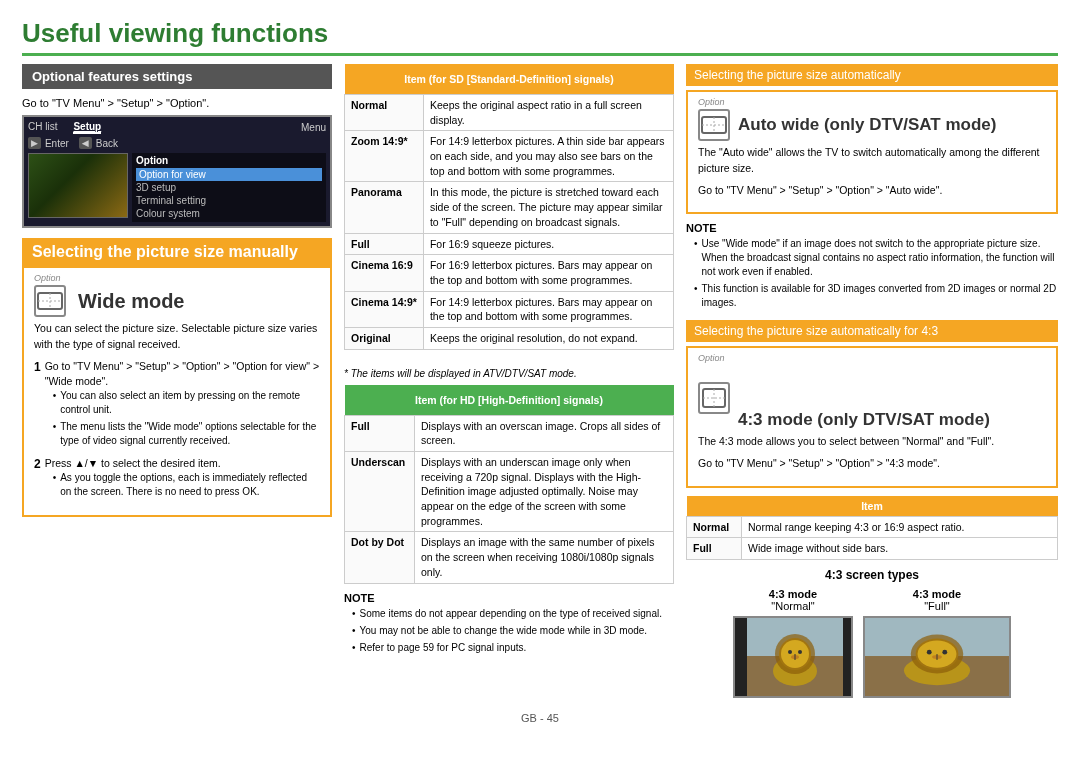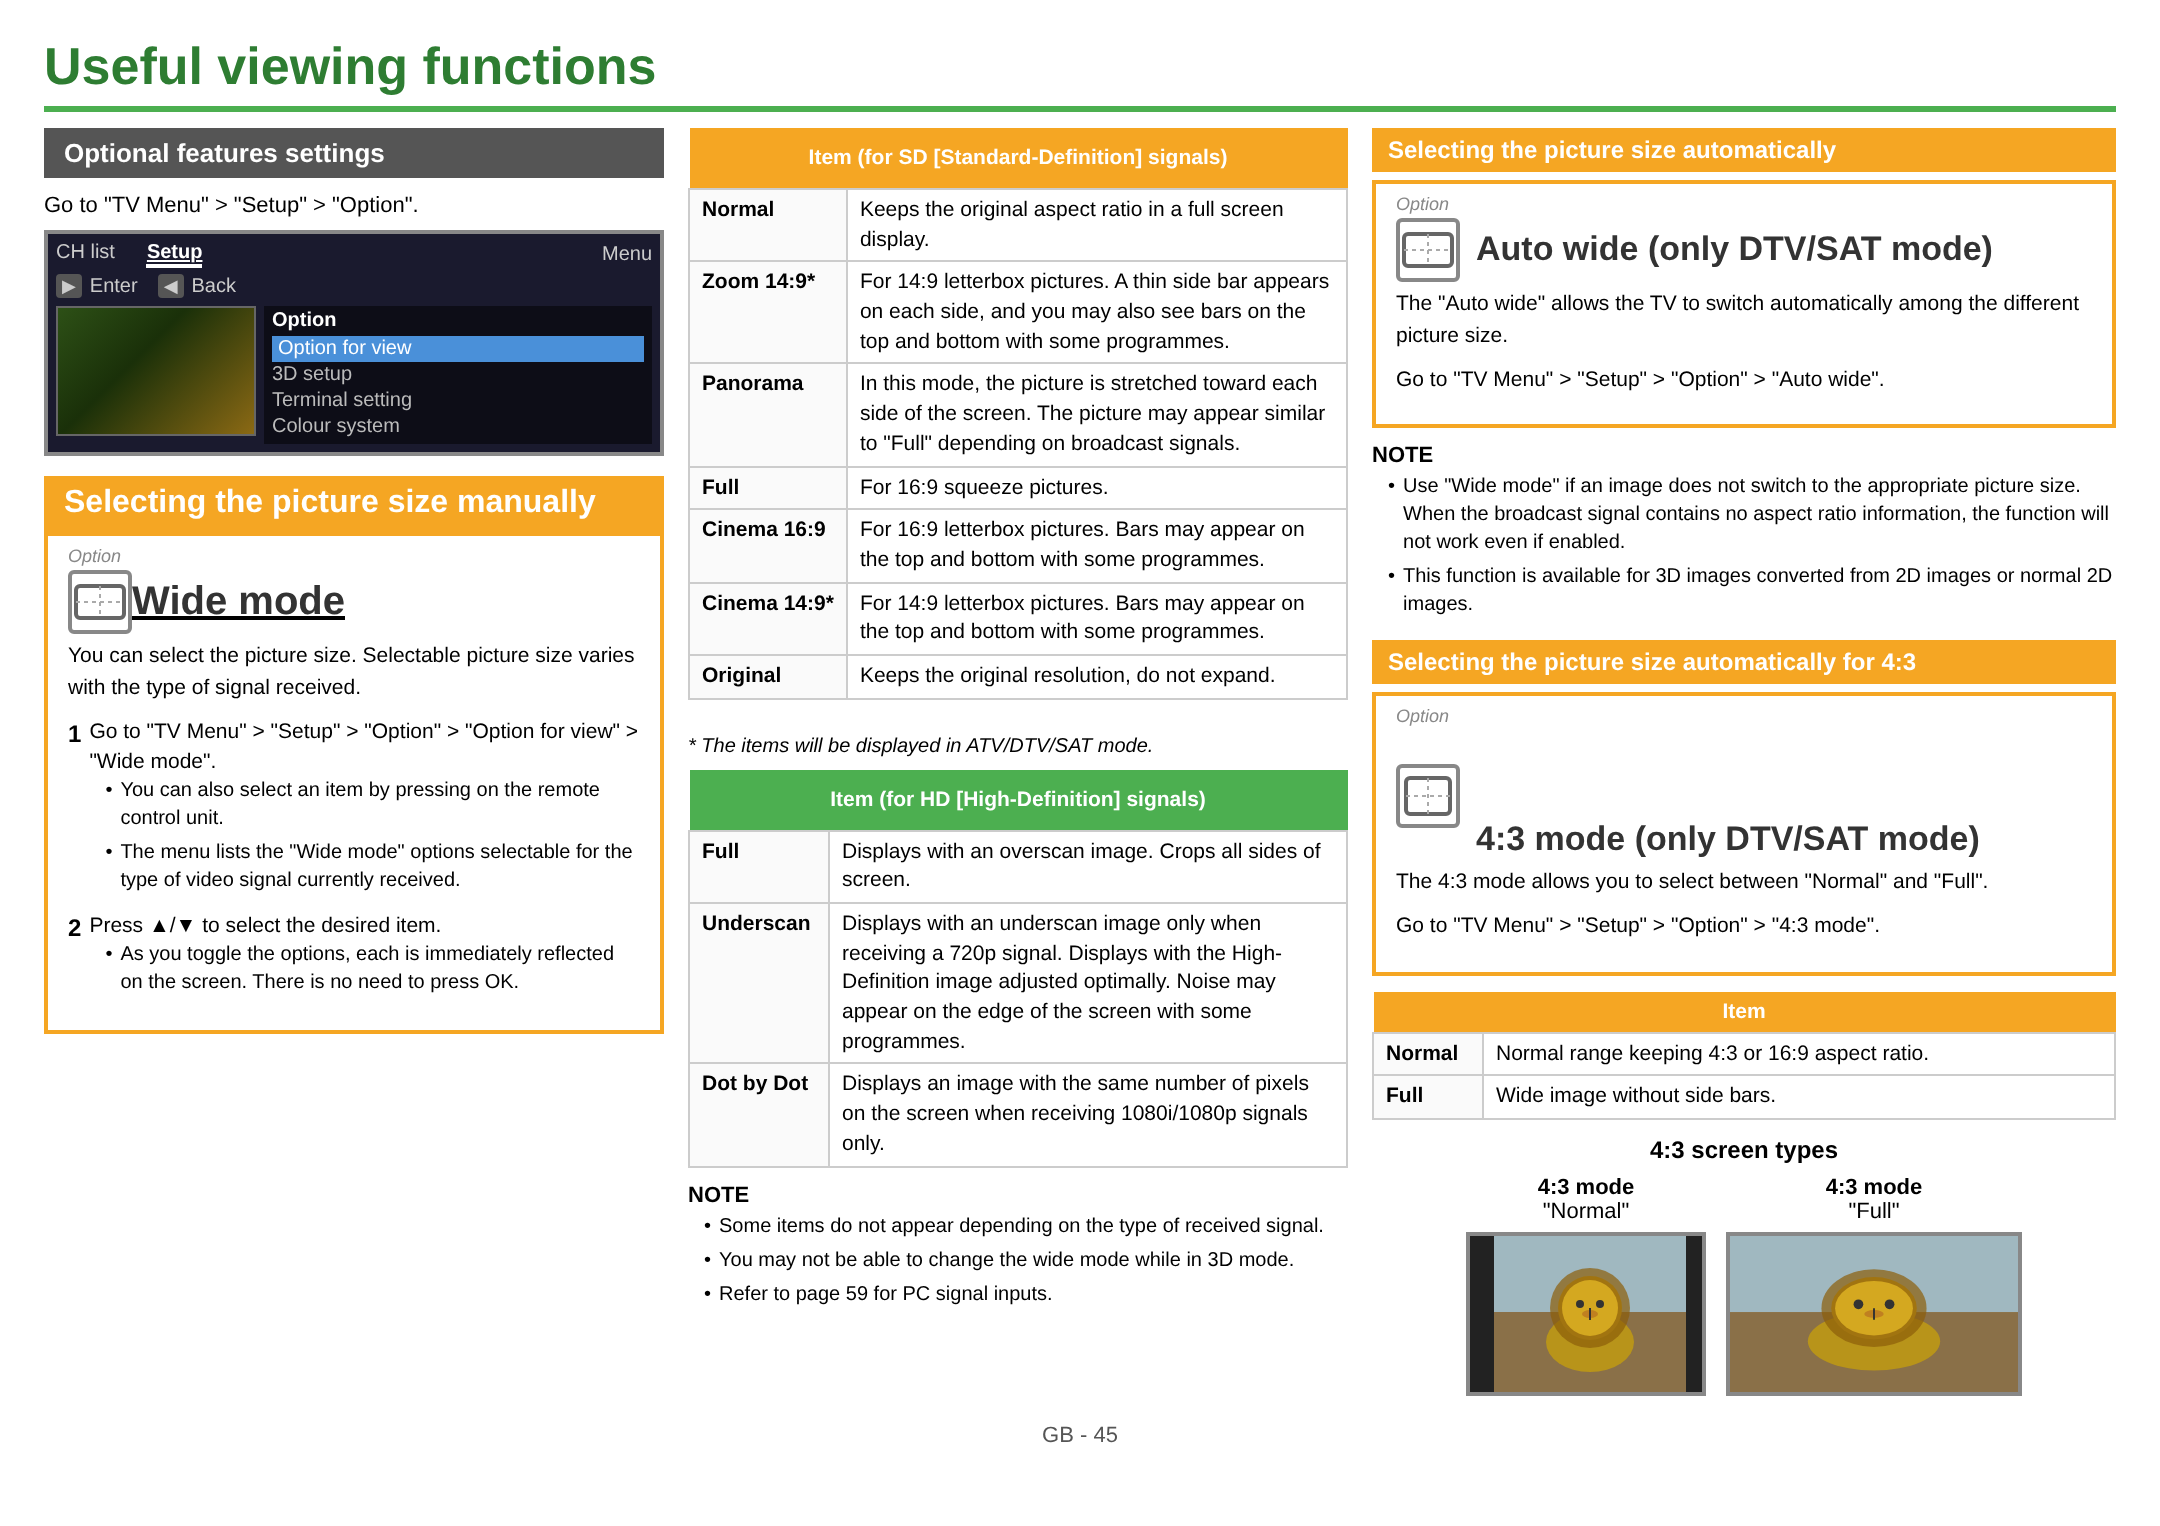--- a/index.html
+++ b/index.html
@@ -30,21 +30,21 @@
       margin-top: 8px;
     }
 
     .col-left { width: 310px; flex-shrink: 0; }
     .col-mid { width: 330px; flex-shrink: 0; }
     .col-right { flex: 1; }
 
     .section-heading-orange {
       background: #f5a623;
       color: #fff;
-      font-weight: bold;
+      font-weight: normal;
       font-size: 12px;
       padding: 4px 8px;
       margin-bottom: 4px;
     }
 
     
     .opt-features-heading {
       background: #555;
       color: #fff;
       font-weight: bold;
@@ -167,23 +167,22 @@
     
     .wide-mode-box {
       border: 2px solid #f5a623;
       padding: 5px 10px 8px 10px;
       margin-bottom: 10px;
     }
 
     .wide-mode-inner {
       display: flex;
       align-items: center;
-      gap: 0;
+      gap: 12px;
       margin-bottom: 4px;
-      text-decoration: underline;
     }
 
     .option-tag {
       font-size: 9px;
       color: #888;
       font-style: italic;
     }
 
     .wide-mode-icon {
       width: 32px;

